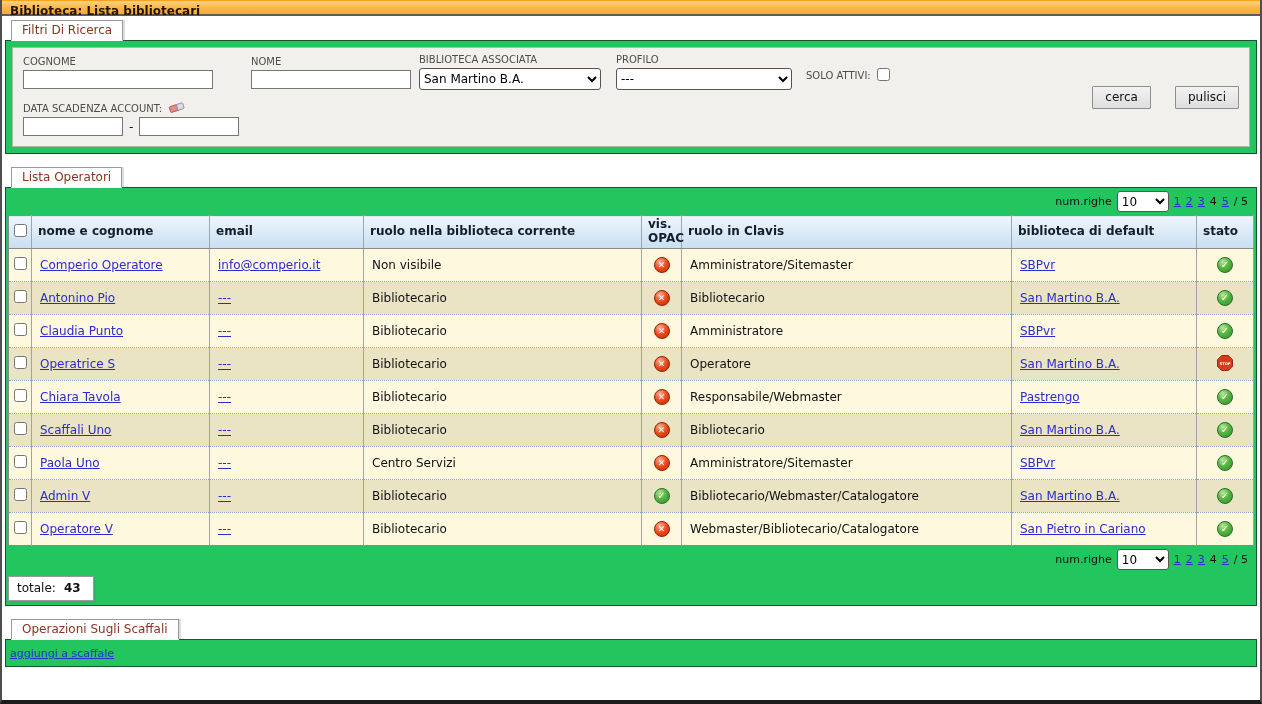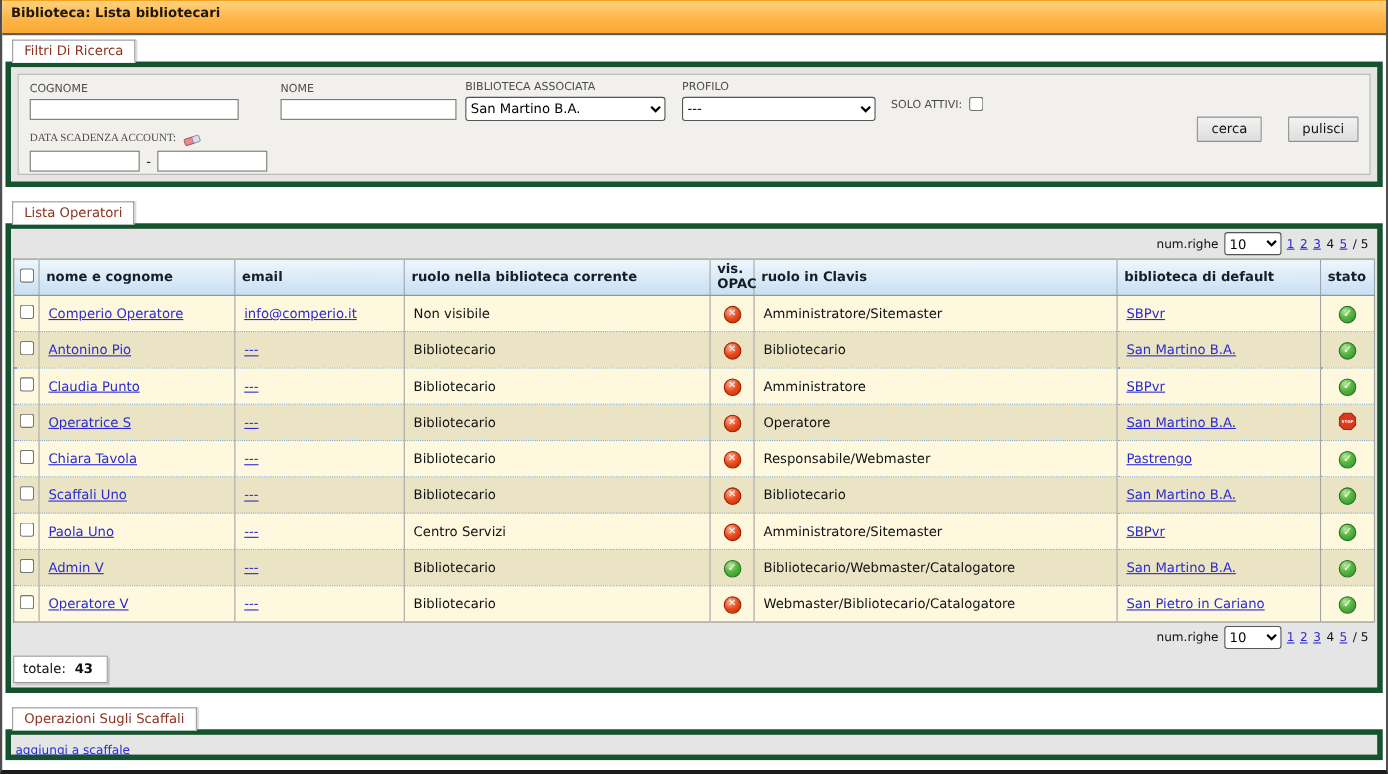--- a/index.html
+++ b/index.html
@@ -13,21 +13,21 @@
   .page {
     width: 1262px; height: 704px;
     border-left: 2px solid #4e4e4e;
     border-right: 2px solid #4e4e4e;
     border-bottom: 4px solid #1c1c1c;
     overflow: hidden;
     background: #fff;
   }
   
   .titlebar {
-    height: 32px;
+    height: 16px;
     background: linear-gradient(#ffd27c, #fdb648 55%, #fba933);
     border-top: 1px solid #f9a01f;
     border-bottom: 2px solid #5c5c5c;
     font-weight: bold;
     font-size: 12px;
     color: #201505;
     padding: 3px 4px 0 8px;
   }
   
   .tab {
@@ -40,22 +40,22 @@
     background: #ffffff;
     border: 1px solid #9a9a9a;
     border-bottom: 1px solid #ffffff;
     box-shadow: 2px 0 0 rgba(120,120,120,.25);
     color: #8b3221;
     font-size: 12px;
   }
   .panel {
     position: relative;
     margin: 0 3px;
-    border: 5px solid #14532d;
-    background: #e5e5e5;
+    border: 1px solid #14532d;
+    background: #22c55e;
   }
   
   .filtri-panel { height: 114px; }
   .filter-box {
     position: absolute;
     left: 6px; top: 6px; right: 6px; bottom: 6px;
     background: #f1f0ec;
     border: 1px solid #b5b5b0;
   }
   .fgroup { position: absolute; }
@@ -98,21 +98,21 @@
     font-size: 12px;
     padding: 3px 12px 4px;
     background: linear-gradient(#f2f2f2, #dedede);
     border: 1px solid #8f8f8f;
     border-radius: 1px;
     color: #111;
     cursor: pointer;
     margin-left: 14px;
   }
   .g-scadenza { left: 10px; top: 52px; }
-  .g-scadenza .flabel { display: flex; align-items: flex-start; gap: 6px; font-family: Liberation Serif, serif; }
+  .g-scadenza .flabel { display: flex; align-items: flex-end; gap: 6px; }
   .g-scadenza .range { display: flex; align-items: center; gap: 6px; margin-top: 3px; }
   .g-scadenza .tinput { width: 100px; }
   .eraser { display: inline-block; width: 18px; height: 14px; vertical-align: middle; cursor: pointer; }
   
   .lista-panel { padding-bottom: 4px; }
   .pag-row {
     display: flex;
     justify-content: flex-end;
     align-items: center;
     gap: 5px;

